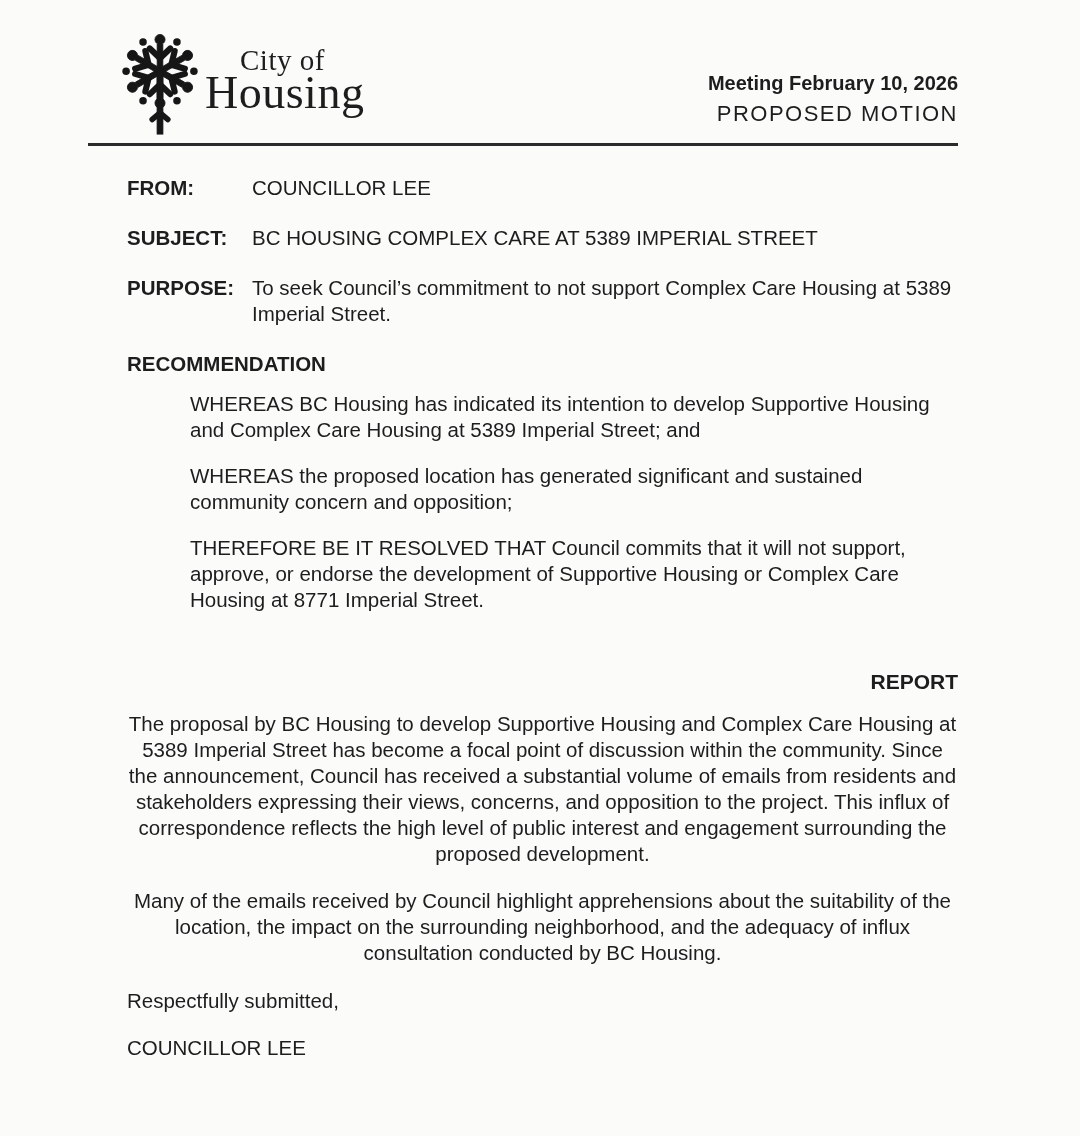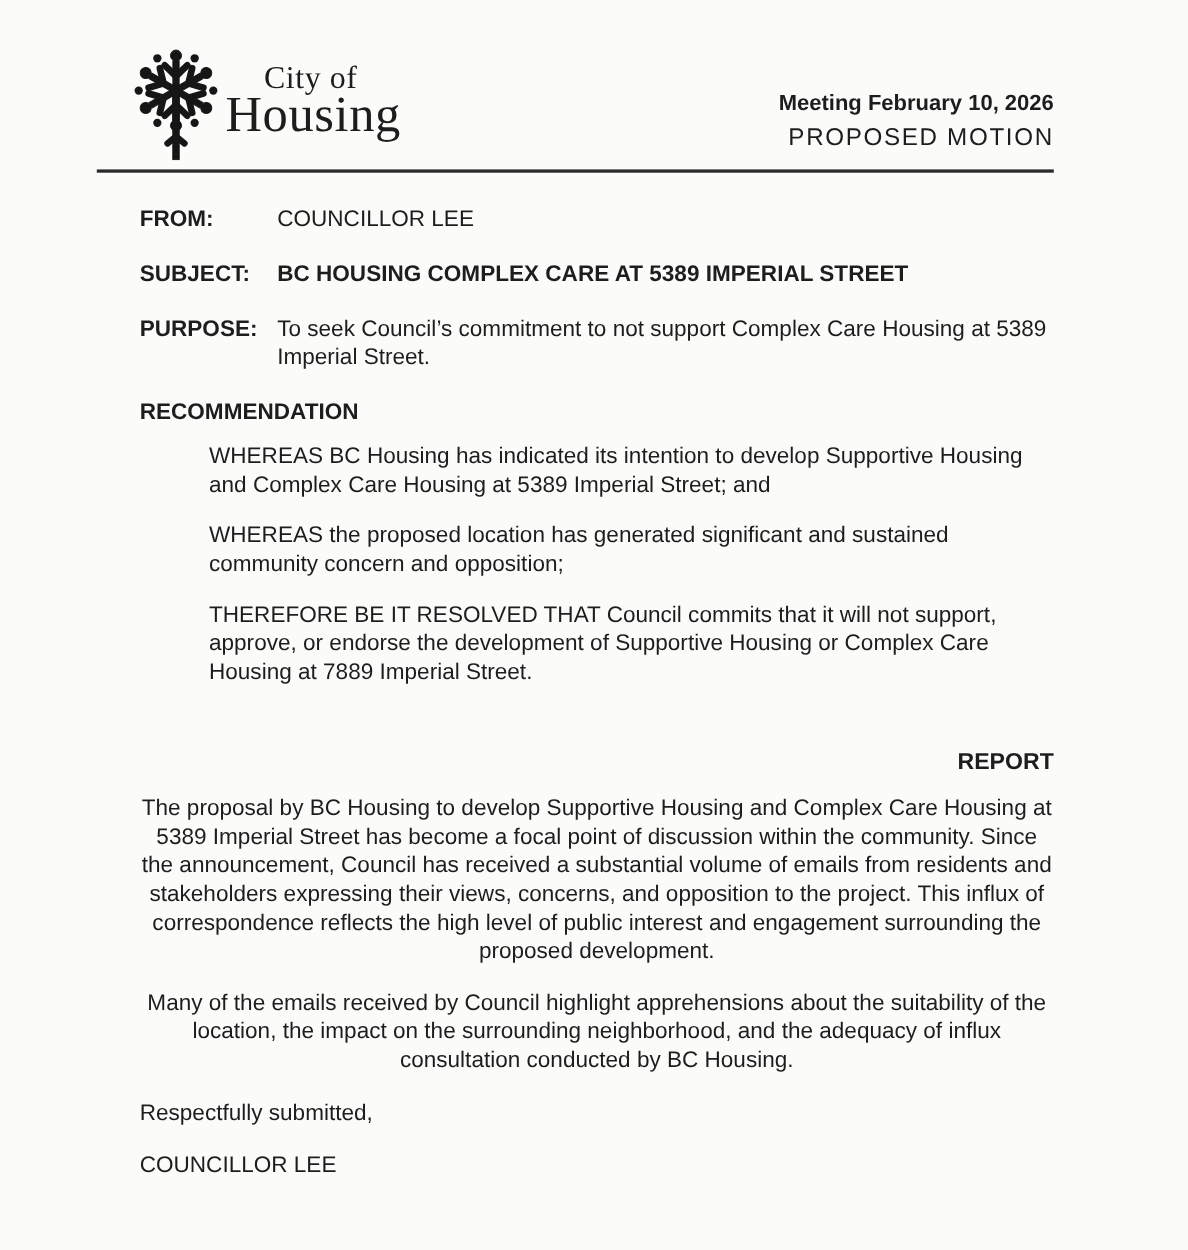--- a/index.html
+++ b/index.html
@@ -4,21 +4,21 @@
 <style>
   html, body { margin: 0; padding: 0; overflow: hidden; }
   body {
     width: 1080px; height: 1136px;
     background: #fbfbfa;
     color: #1d1d1d;
     font-family: "Liberation Sans", sans-serif;
     font-size: 20.5px;
     line-height: 26px;
   }
-  .page { padding: 11px 122px 0 127px; }
+  .page { padding: 0 122px 0 127px; }
 
   
   .doc-header { display: flex; align-items: flex-start; padding-top: 33px; }
   .brand { display: flex; margin-left: -8px; }
   .emblem { width: 82px; height: 106px; flex: 0 0 auto; }
   .brand-text { margin-left: 4px; padding-top: 13px; font-family: "Liberation Serif", serif; }
   .city-of { font-size: 29px; line-height: 28px; margin-left: 35px; letter-spacing: 0.5px; }
   .burnaby { font-size: 46px; line-height: 44px; margin-top: -3px; letter-spacing: 0.5px; }
   .header-right { margin-left: auto; text-align: right; padding-top: 38px; }
   .meeting-date { font-weight: bold; font-size: 20px; line-height: 24px; }
@@ -26,21 +26,21 @@
   .rule {
     border: none; height: 0;
     border-top: 3px solid #2b2b2b;
     margin: 4px 0 0 -39px;
   }
 
   
   .memo { margin-top: 29px; }
   .memo-row { display: grid; grid-template-columns: 125px 1fr; margin-bottom: 24px; }
   .memo-label { font-weight: bold; }
-  .memo-row-subject .memo-value { font-weight: bold; }
+  .memo-row-subject .memo-value { font-weight: normal; }
 
   
   .rec-heading { font-weight: bold; margin-top: 24px; }
   .clause { margin-left: 63px; width: 740px; margin-top: 20px; }
   .clause-first { margin-top: 14px; }
   .clause-lead { font-weight: normal; }
 
   
   .report-heading { text-align: right; font-weight: bold; font-size: 21px; margin-top: 56px; }
   .report-para { margin: 16px 0 0 0; text-align: center; }
@@ -112,21 +112,21 @@
 
   <section>
     <div class="rec-heading">RECOMMENDATION</div>
     <div class="clause clause-first">
       <span class="clause-lead">WHEREAS</span><span> BC Housing has indicated its intention to develop Supportive Housing and Complex Care Housing at 5389 Imperial Street; and</span>
     </div>
     <div class="clause">
       <span class="clause-lead">WHEREAS</span><span> the proposed location has generated significant and sustained community concern and opposition;</span>
     </div>
     <div class="clause">
-      <span class="clause-lead">THEREFORE BE IT RESOLVED THAT</span><span> Council commits that it will not support, approve, or endorse the development of Supportive Housing or Complex Care Housing at 7889 Imperial Street.</span>
+      <span class="clause-lead">THEREFORE BE IT RESOLVED THAT</span><span> Council commits that it will not support, approve, or endorse the development of Supportive Housing or Complex Care Housing at 8771 Imperial Street.</span>
     </div>
   </section>
 
   <section>
     <div class="report-heading">REPORT</div>
     <p class="report-para">The proposal by BC Housing to develop Supportive Housing and Complex Care Housing at 5389 Imperial Street has become a focal point of discussion within the community. Since the announcement, Council has received a substantial volume of emails from residents and stakeholders expressing their views, concerns, and opposition to the project. This influx of correspondence reflects the high level of public interest and engagement surrounding the proposed development.</p>
     <p class="report-para">Many of the emails received by Council highlight apprehensions about the suitability of the location, the impact on the surrounding neighborhood, and the adequacy of influx consultation conducted by BC Housing.</p>
     <div class="closing">Respectfully submitted,</div>
     <div class="signature">COUNCILLOR LEE</div>
   </section>

